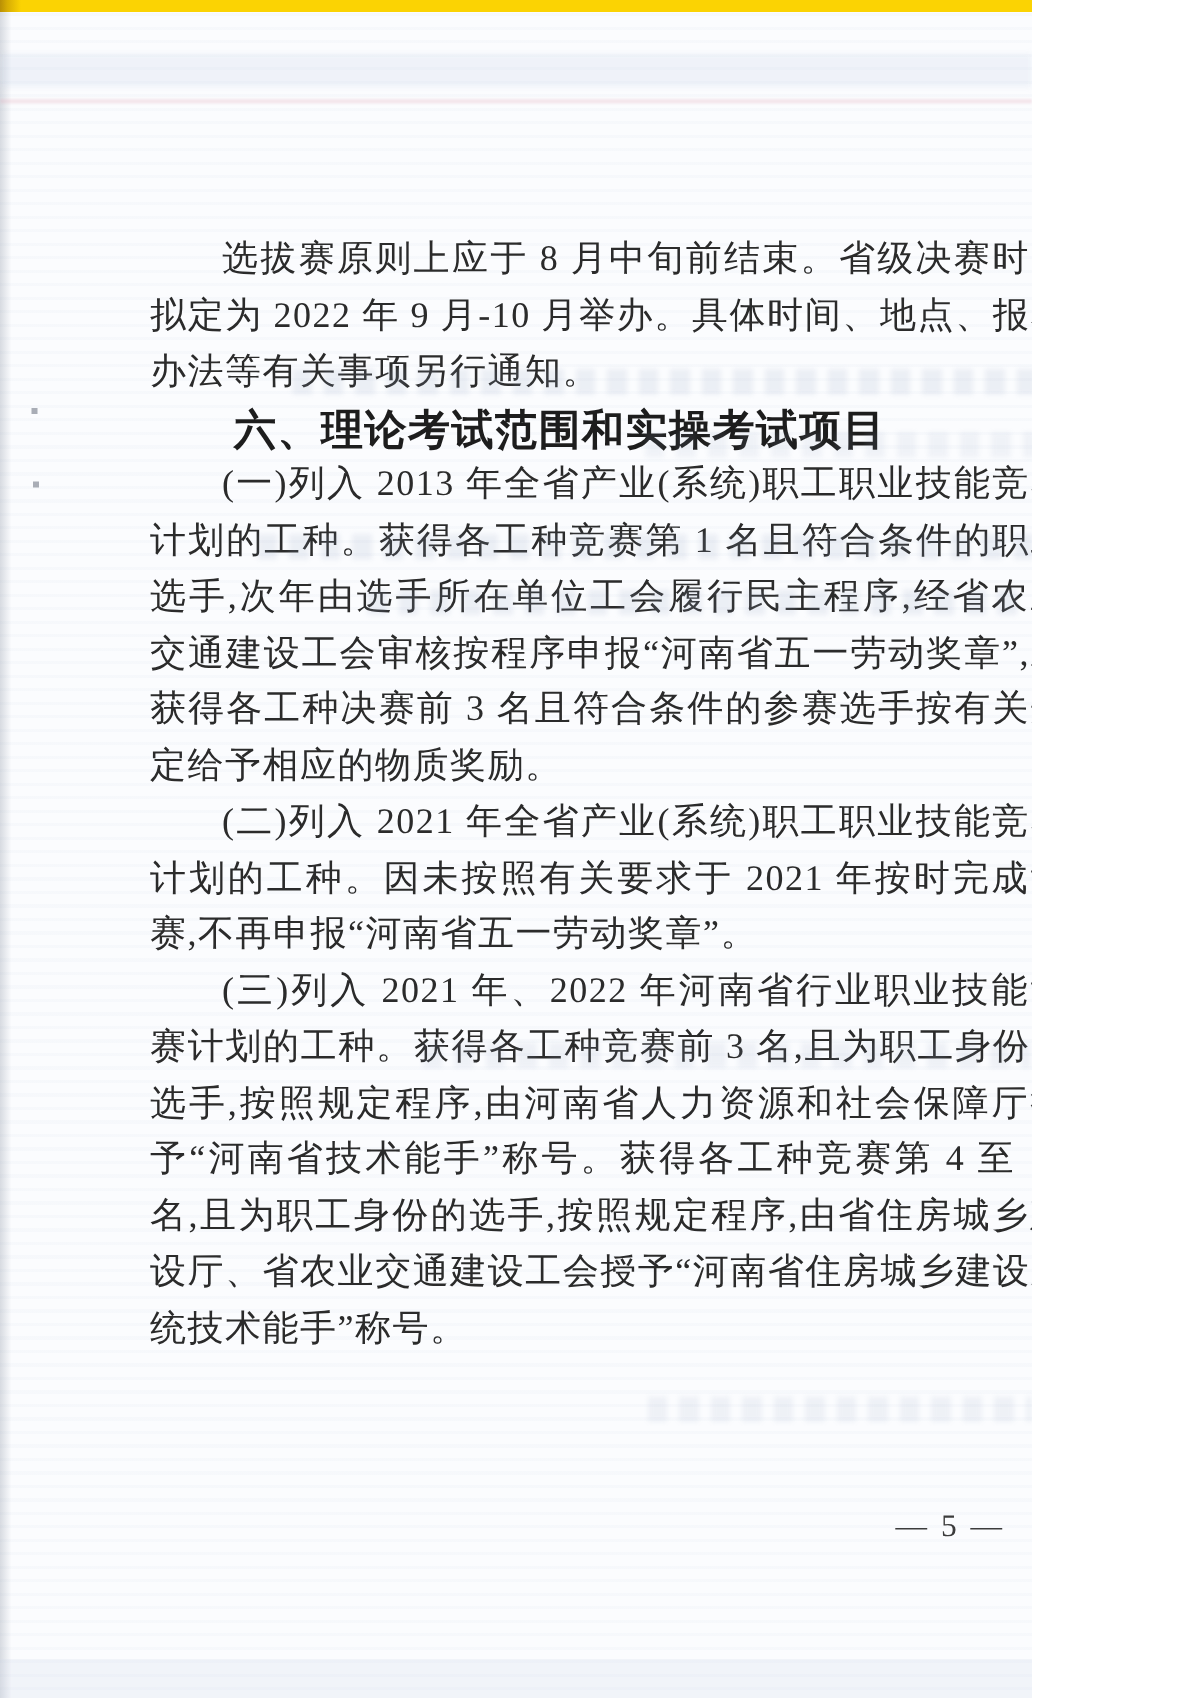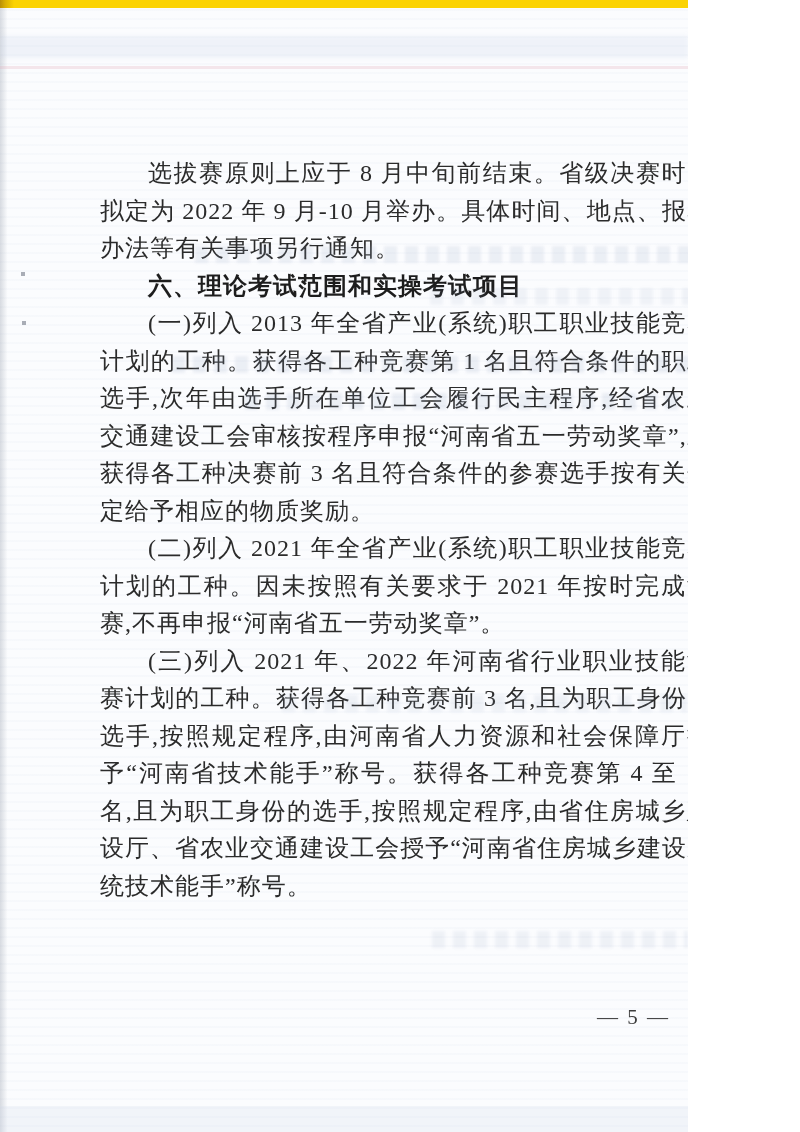--- a/index.html
+++ b/index.html
@@ -67,23 +67,23 @@
     letter-spacing: 1px;
     text-align: justify;
     text-justify: inter-ideograph;
   }
   .content p.body {
     margin: 0;
     text-indent: 2em;
   }
   .content h2.heading {
     margin: 0;
-    font-family: Liberation Serif, serif;
+    font-family: Liberation Sans, sans-serif;
     font-weight: 700;
-    font-size: 24px;
+    font-size: 28px;
     line-height: 37.5px;
     letter-spacing: 1px;
     text-indent: 2em;
     color: #1d1d1d;
     text-align: left;
   }
   .footer-pagenum {
     position: absolute;
     top: 1005px;
     left: 597px;

